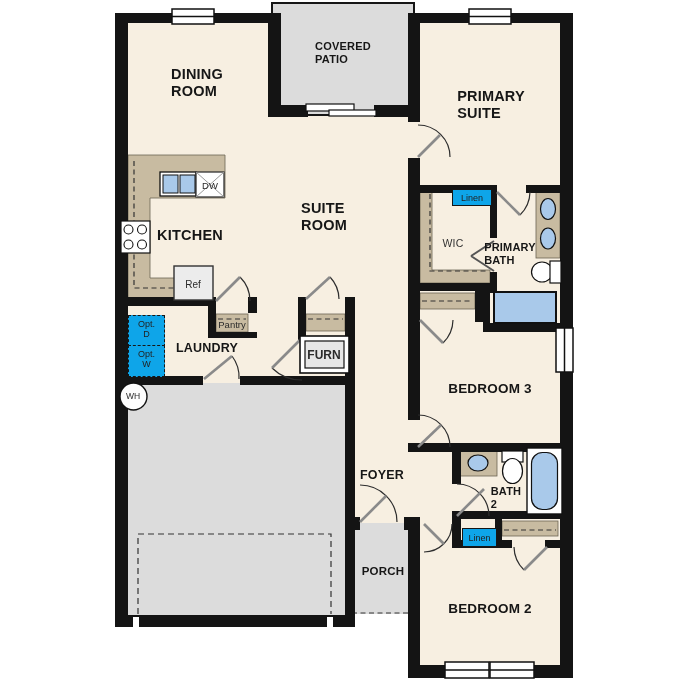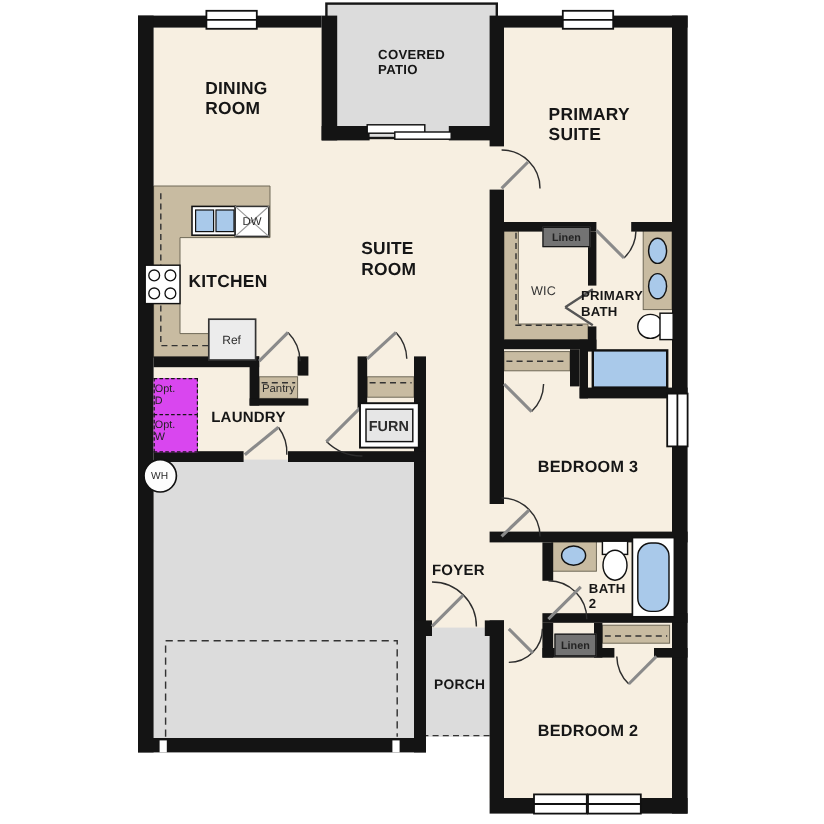--- a/index.html
+++ b/index.html
@@ -1,24 +1,24 @@
 <!DOCTYPE html>
 <html><head>
 <meta charset="utf-8">
 <style>
   html,body{margin:0;padding:0;background:#fff;}
   #plan{position:relative;width:687px;height:687px;background:#fff;overflow:hidden;
         font-family:"Liberation Sans",sans-serif;}
   #plan svg{position:absolute;left:0;top:0;}
   .lbl{position:absolute;transform:translateX(-50%);text-align:left;font-weight:bold;
        color:#161616;white-space:nowrap;letter-spacing:.2px;}
-  .tanbox{position:absolute;background:#737373;border:1px solid #161616;color:#222;
-          font-weight:bold;display:flex;align-items:center;justify-content:center;}
-  .optbox{position:absolute;background:#d946ef;border:1.5px dashed #161616;color:#222;
-          font-weight:normal;text-align:left;}
+  .tanbox{position:absolute;background:#0ea5e9;border:1px solid #161616;color:#222;
+          font-weight:normal;display:flex;align-items:center;justify-content:center;}
+  .optbox{position:absolute;background:#0ea5e9;border:1.5px dashed #161616;color:#222;
+          font-weight:normal;text-align:center;}
   .fixlbl{position:absolute;transform:translate(-50%,-50%);color:#2b2b2b;font-weight:normal;
           text-align:left;white-space:nowrap;}
 </style>
 </head>
 <body>
 
 <div id="plan">
 
 <svg width="687" height="687" viewBox="0 0 687 687">
 

